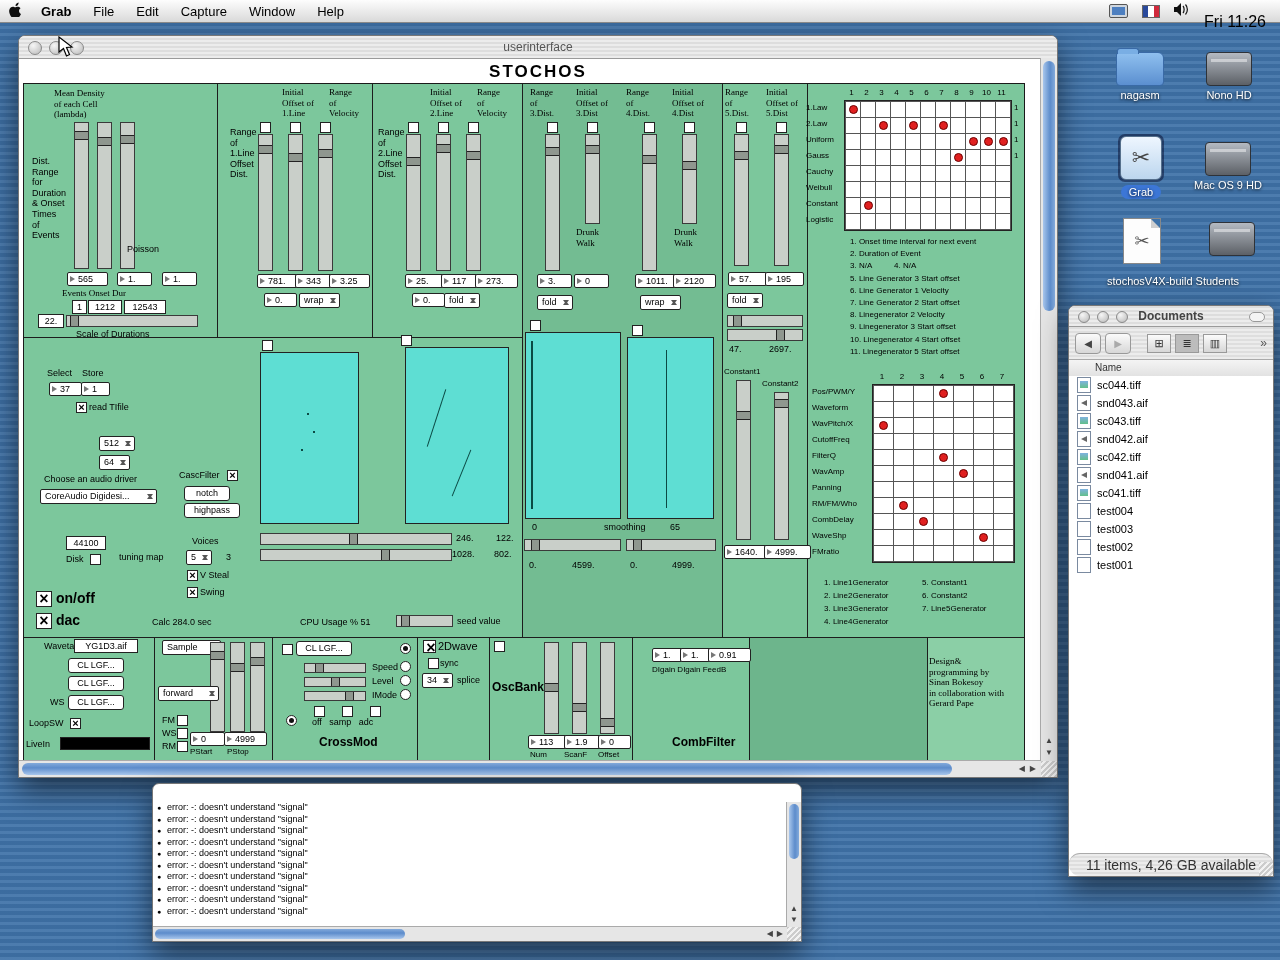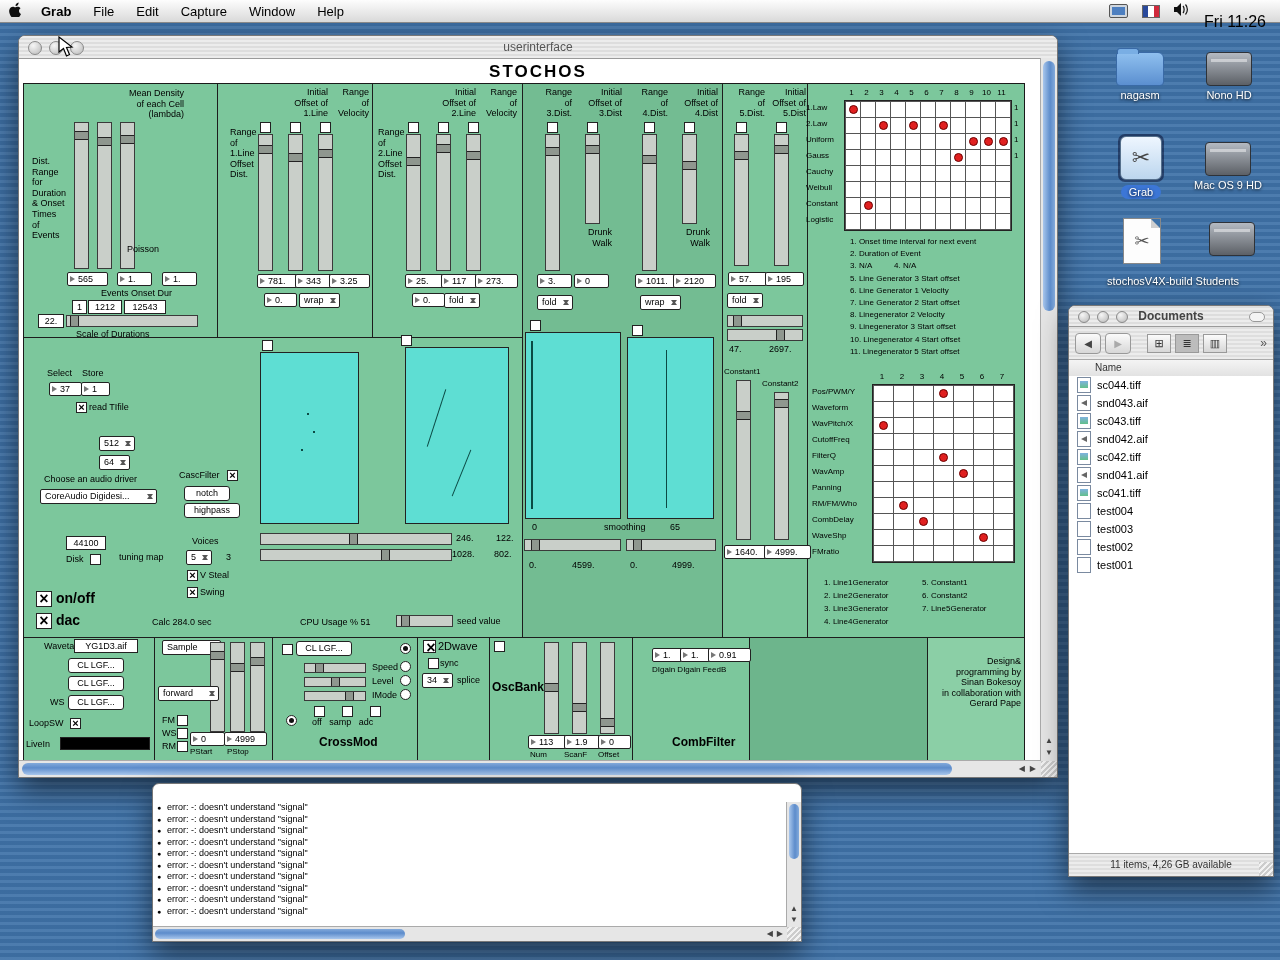--- a/index.html
+++ b/index.html
@@ -42,21 +42,21 @@
   .heading{height:25px;text-align:center;font-weight:bold;font-size:17px;letter-spacing:2px;line-height:25px;color:#000;}
   .panel{position:absolute;left:4px;top:47px;width:1000px;height:678px;background:#7cc79c;border:1px solid #1a1a1a;overflow:hidden;}
   .dkv{position:absolute;width:1px;background:#1d1d1d;}
   .dkh{position:absolute;height:1px;background:#1d1d1d;}
   .shade{position:absolute;background:#73bc92;}
   .shade2{position:absolute;background:#6db58c;}
   .shade3{position:absolute;background:#8bcfa6;}
   .tl{position:absolute;font-size:9px;line-height:1.18;color:#000;}
   .t8{font-size:8px;}
   .pre{white-space:pre-line;}
-  .ctr{text-align:right;}
+  .ctr{text-align:left;font-family:Liberation Serif, serif;}
   .b{font-weight:bold;}
   .vs{position:absolute;width:13px;background:#c9cfc9;border:1px solid #3a3a3a;}
   .vs i{position:absolute;left:0;right:0;height:7px;background:#8f978f;border-top:1px solid #222;border-bottom:1px solid #222;}
   .hs{position:absolute;height:10px;background:#c9cfc9;border:1px solid #3a3a3a;}
   .hs i{position:absolute;top:0;bottom:0;width:7px;background:#8f978f;border-left:1px solid #222;border-right:1px solid #222;}
   .nb{position:absolute;height:12px;background:#fff;border:1px solid #222;border-radius:2px;
     font-size:9px;line-height:12px;padding:0 3px 0 10px;white-space:nowrap;}
   .nb::before{content:"";position:absolute;left:2px;top:3px;width:0;height:0;
     border-left:5px solid #777;border-top:3px solid transparent;border-bottom:3px solid transparent;}
   .pb{position:absolute;height:12px;background:#fff;border:1px solid #222;font-size:9px;line-height:12px;text-align:center;white-space:nowrap;}
@@ -99,21 +99,21 @@
     font-size:11px;text-align:center;line-height:16px;color:#333;}
   .colhead{height:16px;background:linear-gradient(#f4f4f4,#e2e2e2);border-bottom:1px solid #bbb;
     font-size:10px;color:#333;padding-left:26px;line-height:16px;}
   .flist{position:absolute;left:0;right:0;top:70px;bottom:22px;background:#fff;overflow:hidden;}
   .frow{display:flex;align-items:center;height:18px;padding-left:8px;gap:6px;font-size:11px;color:#000;}
   .fic{width:12px;height:14px;background:#fff;border:1px solid #7a8aa0;position:relative;flex:0 0 auto;}
   .fic.k-tiff::after{content:"";position:absolute;inset:3px 2px 4px 2px;background:linear-gradient(#7fb2e0,#63c08b);}
   .fic.k-aif::after{content:"";position:absolute;left:3px;top:4px;border-top:3px solid transparent;border-bottom:3px solid transparent;border-right:6px solid #666;}
   .fstatus{position:absolute;left:0;right:0;bottom:0;height:22px;border-top:1px solid #aaa;
     background:repeating-linear-gradient(0deg,#ececec 0 2px,#dedede 2px 4px);
-    font-size:10px;color:#333;text-align:center;line-height:22px;border-radius:0;}
+    font-size:14px;color:#333;text-align:center;line-height:22px;border-radius:11px;}
   
   .dicon{position:absolute;text-align:center;color:#fff;font-size:11px;}
   .dicon .lbl{margin-top:3px;text-shadow:0 1px 3px rgba(0,0,0,.9);}
   .folder{width:46px;height:32px;margin:6px auto 0;border-radius:3px 6px 4px 4px;position:relative;
     background:linear-gradient(#8fc0ef,#5b8fd0);border:1px solid #3a6aa6;}
   .folder::before{content:"";position:absolute;left:0;top:-5px;width:20px;height:5px;
     background:#79aee4;border:1px solid #3a6aa6;border-bottom:none;border-radius:3px 3px 0 0;}
   .drive{width:44px;height:32px;margin:6px auto 0;border-radius:4px;position:relative;
     background:linear-gradient(#b4bac2,#5c6066);border:1px solid #2e3238;}
   .drive::after{content:"";position:absolute;left:4px;right:4px;top:6px;height:3px;background:rgba(255,255,255,.45);}

